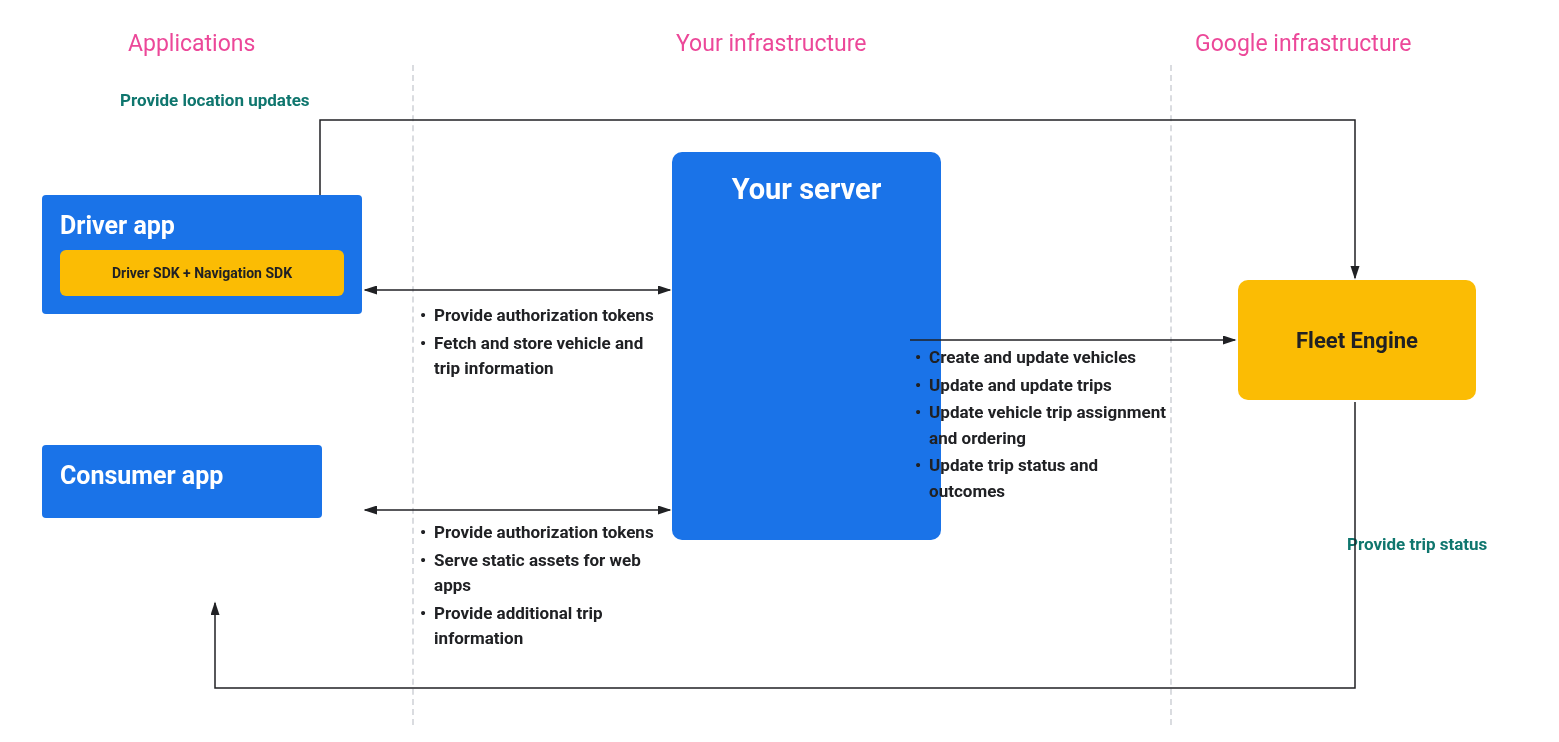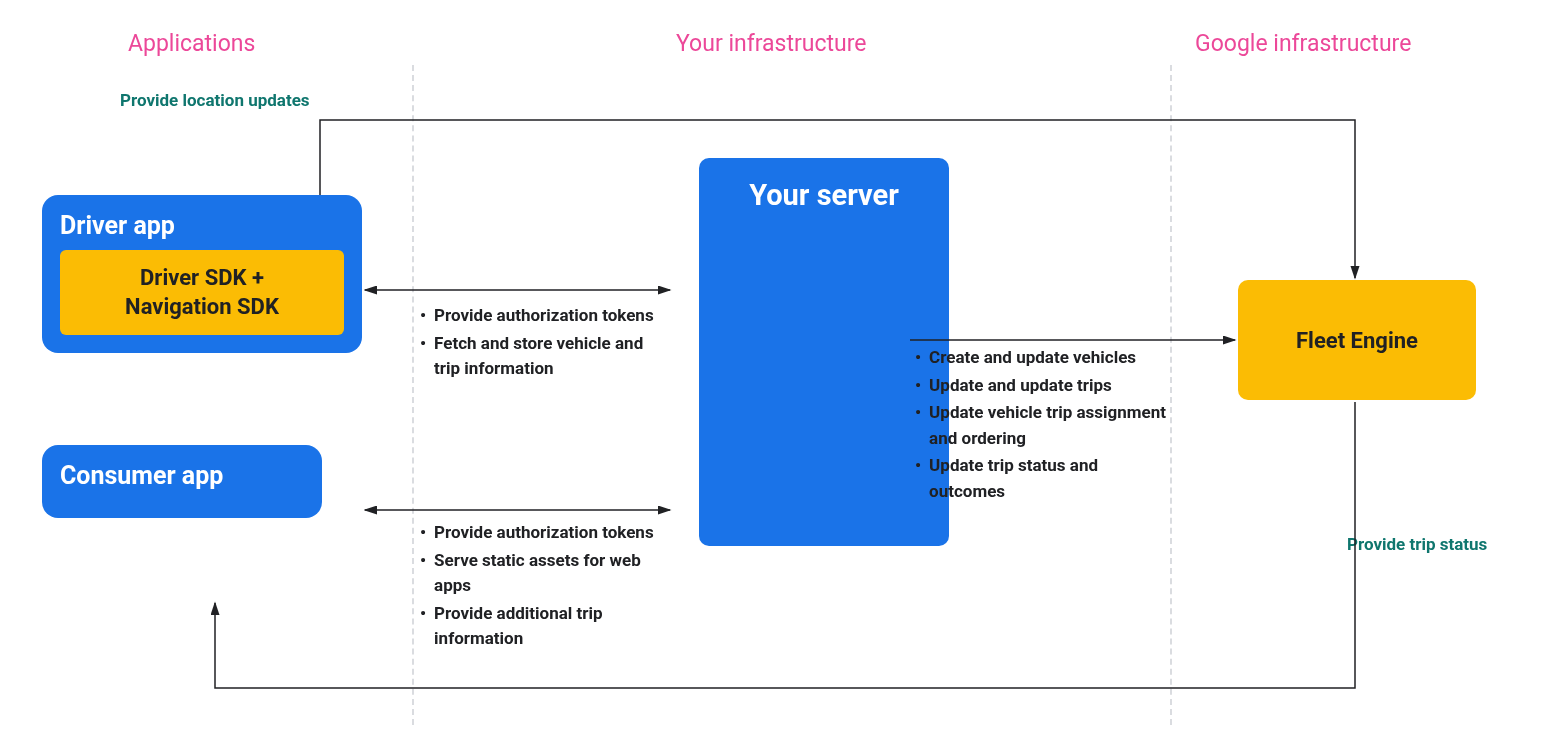--- a/index.html
+++ b/index.html
@@ -18,37 +18,37 @@
     }
     .divider {
       position: absolute;
       border-left: 2px dashed #dadce0;
       height: 660px;
       top: 65px;
     }
     .blue-box {
       position: absolute;
       background: #1a73e8;
-      border-radius: 16px;
+      border-radius: 4px;
       padding: 16px 18px 18px 18px;
     }
     .blue-box-title {
       color: #fff;
       font-weight: 700;
       font-size: 25px;
       margin-bottom: 10px;
     }
     .yellow-box {
       background: #fbbc04;
       border-radius: 6px;
       color: #202124;
       font-weight: 700;
       text-align: center;
       padding: 14px 27px;
-      font-size: 22px;
+      font-size: 14px;
       line-height: 1.3;
     }
     .server-box {
       position: absolute;
       background: #1a73e8;
       border-radius: 10px;
       color: #fff;
       font-weight: 700;
       font-size: 29px;
       text-align: center;
@@ -104,21 +104,21 @@
 
 <div class="blue-box" style="left:42px; top:195px; width:320px;">
   <div class="blue-box-title">Driver app</div>
   <div class="yellow-box">Driver SDK + Navigation SDK</div>
 </div>
 
 <div class="blue-box" style="left:42px; top:445px; width:280px;">
   <div class="blue-box-title">Consumer app</div>
 </div>
 
-<div class="server-box" style="left:672px; top:158px; width:250px; height:388px;margin-left:27px;">
+<div class="server-box" style="left:672px; top:152px; width:269px; height:388px;">
   <span>Your server</span>
 </div>
 
 <div class="fleet-box" style="left:1238px; top:280px; width:238px; height:120px;">
   <span>Fleet Engine</span>
 </div>
 
 <div class="annotation" style="left:120px; top:90px;">Provide location updates</div>
 
 <div class="annotation" style="left:1347px; top:534px;">Provide trip status</div>

